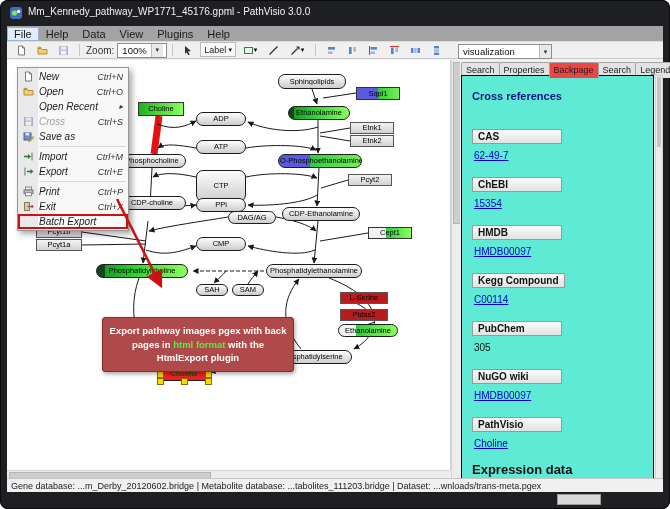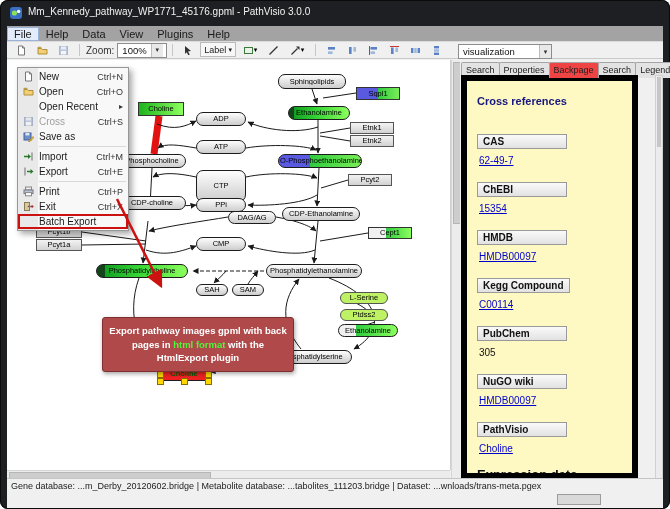--- a/index.html
+++ b/index.html
@@ -39,51 +39,51 @@
         display:flex;align-items:center;justify-content:center;white-space:nowrap;overflow:visible;color:#000;z-index:2;}
   .node .nlabel{overflow:hidden;white-space:nowrap;padding:0 1px;}
   .n-gray-round{border-radius:7px;background:linear-gradient(180deg,#fdfdfd,#cdcdcd);}
   .n-gray-box{background:linear-gradient(180deg,#f3f3f3,#d2d2d2);border-color:#555;}
   .n-green-round{border-radius:7px;background:linear-gradient(90deg,#14441a 0 9%,#13a022 9%,#35d435 45%,#8cff5e 100%);}
   .n-green-box{background:linear-gradient(90deg,#1db21d,#8cff5e);border-color:#333;}
   .n-bluegreen-round{border-radius:7px;background:linear-gradient(90deg,#5a5ae0 0 38%,#2fca3f 38%,#7bee57);}
   .n-bluegreen-box{background:linear-gradient(90deg,#5a5ae0 0 50%,#2fca3f 50%,#7bee57);border-color:#333;}
   .n-whitegreen-box{background:linear-gradient(90deg,#f0f0f0 0 40%,#2fca3f 40%,#8cff5e);border-color:#333;}
   .n-whitegreen-round{border-radius:7px;background:linear-gradient(90deg,#f0f0f0 0 30%,#2fca3f 30%,#8cff5e);}
-  .n-lavender-box{background:#bef264;border-color:#555;border-radius:6px;}
+  .n-lavender-box{background:#b91c1c;border-color:#555;}
   .n-red-box{background:#ee2222;color:#0a5c0a;font-weight:bold;}
   .handle{position:absolute;width:5px;height:5px;background:#ffd800;border:1px solid #8a6d00;z-index:6;}
   
   .hscroll{position:absolute;left:0;top:444px;width:443px;height:10px;background:#ececec;border-top:1px solid #d5d5d5;}
   .hscroll .thumb{position:absolute;left:2px;top:1px;width:200px;height:7px;background:#cdcdcd;border:1px solid #b5b5b5;}
   .vscroll{position:absolute;left:444px;top:34px;width:9px;height:420px;background:#ececec;border-left:1px solid #d5d5d5;}
   .vscroll .thumb{position:absolute;left:1px;top:2px;width:6px;height:160px;background:#cdcdcd;border:1px solid #b5b5b5;}
   
   .panel{position:absolute;left:453px;top:34px;width:203px;height:420px;background:#f0f0f0;}
   .panel-tabs{position:absolute;left:1px;top:2px;display:flex;}
   .ptab{font-size:9px;padding:2px 4px;border:1px solid #a5a5a5;border-bottom:none;background:#e3e3e3;color:#222;
         border-radius:2px 2px 0 0;margin-right:-1px;}
   .ptab.active{background:#ef4444;position:relative;z-index:2;padding-bottom:3px;}
-  .panel-body{position:absolute;left:1px;top:15px;width:177px;height:404px;background:#fef9c3;border:6px solid #000000;
+  .panel-body{position:absolute;left:1px;top:15px;width:193px;height:404px;background:#5eead4;border:1px solid #000000;
               box-sizing:border-box;overflow:hidden;padding:12px 0 0 10px;}
   .panel-scroll{position:absolute;right:0px;top:15px;width:8px;height:404px;background:#ececec;border:1px solid #d0d0d0;box-sizing:border-box;}
   .panel-scroll .thumb{position:absolute;left:1px;top:1px;width:4px;height:70px;background:#c6c6c6;}
   .xref-heading{font-size:11px;font-weight:bold;color:#16167e;margin:2px 0 24px 0;}
   .xref{margin-bottom:13px;}
   .xref-header{display:inline-block;min-width:78px;border:1px solid #9a9a9a;background:linear-gradient(180deg,#fafafa,#e2e2e2);
                font-size:10px;font-weight:bold;color:#111;padding:1px 5px;margin-bottom:6px;}
   .xref-link{display:block;font-size:10px;color:#0000cc;text-decoration:underline;margin-left:2px;cursor:pointer;}
   .xref-value{display:block;font-size:10px;color:#111;margin-left:2px;}
   .xref-footer{font-size:13px;font-weight:bold;color:#111;margin-top:4px;}
   
-  .statusbar{position:absolute;left:0;top:452px;width:100%;height:30px;background:#f0f0f0;border-top:1px solid #c5c5c5;
+  .statusbar{position:absolute;left:0;top:452px;width:100%;height:14px;background:#f0f0f0;border-top:1px solid #c5c5c5;
              font-size:9px;color:#222;line-height:14px;padding-left:4px;box-sizing:border-box;white-space:nowrap;overflow:hidden;}
   
   .filemenu{position:absolute;left:10px;top:41px;width:110px;background:linear-gradient(90deg,#e9e9e9 0 20px,#f8f8f8 20px);
-            border:1px solid #979797;box-shadow:3px 3px 6px rgba(0,0,0,.35);z-index:55;padding:1px 0;}
+            border:1px solid #979797;box-shadow:3px 3px 6px rgba(0,0,0,.35);z-index:55;padding:1px 0;font-style:italic;}
   .menu-item{display:flex;align-items:center;height:15px;padding:0 5px 0 2px;font-size:10px;color:#1a1a1a;}
   .menu-item .mi-icon{width:16px;display:inline-flex;justify-content:center;align-items:center;flex:none;}
   .menu-item .mi-label{margin-left:3px;white-space:nowrap;}
   .menu-item .mi-shortcut{margin-left:auto;font-size:9px;color:#333;}
   .menu-item.disabled{color:#a0a0a0;}
   .menu-item.disabled .mi-icon{opacity:.4;}
   .menu-item.highlighted{box-shadow:0 0 0 2px #cc1111 inset;}
   .menu-sep{height:1px;background:#d8d8d8;margin:2px 2px 2px 21px;}
   .submenu-arrow{margin-left:auto;font-size:8px;color:#333;}
   
@@ -513,21 +513,21 @@
         </div>
         <div class="menu-item highlighted">
           <span class="mi-icon"></span>
           <span class="mi-label">Batch Export</span>
           <span class="mi-shortcut"></span>
         </div>
       </div>
 
     <div class="callout">
       <span>
-        <span>Export pathway images gpml with back pages in </span><span class="hl">html format</span><span> with the HtmlExport plugin</span>
+        <span>Export pathway images pgex with back pages in </span><span class="hl">html format</span><span> with the HtmlExport plugin</span>
       </span>
     </div>
 
   </div>
 
   <svg class="arrow-overlay" width="670" height="509" viewBox="0 0 670 509">
     <path d="M117,199 L161,286" stroke="#cc1111" stroke-width="2.5" fill="none" marker-end="url(#arrR2)"></path>
     <defs>
       <marker id="arrR2" markerWidth="8" markerHeight="8" refX="6" refY="3.5" orient="auto">
         <path d="M0,0 L7,3.5 L0,7 z" fill="#cc1111"></path>

